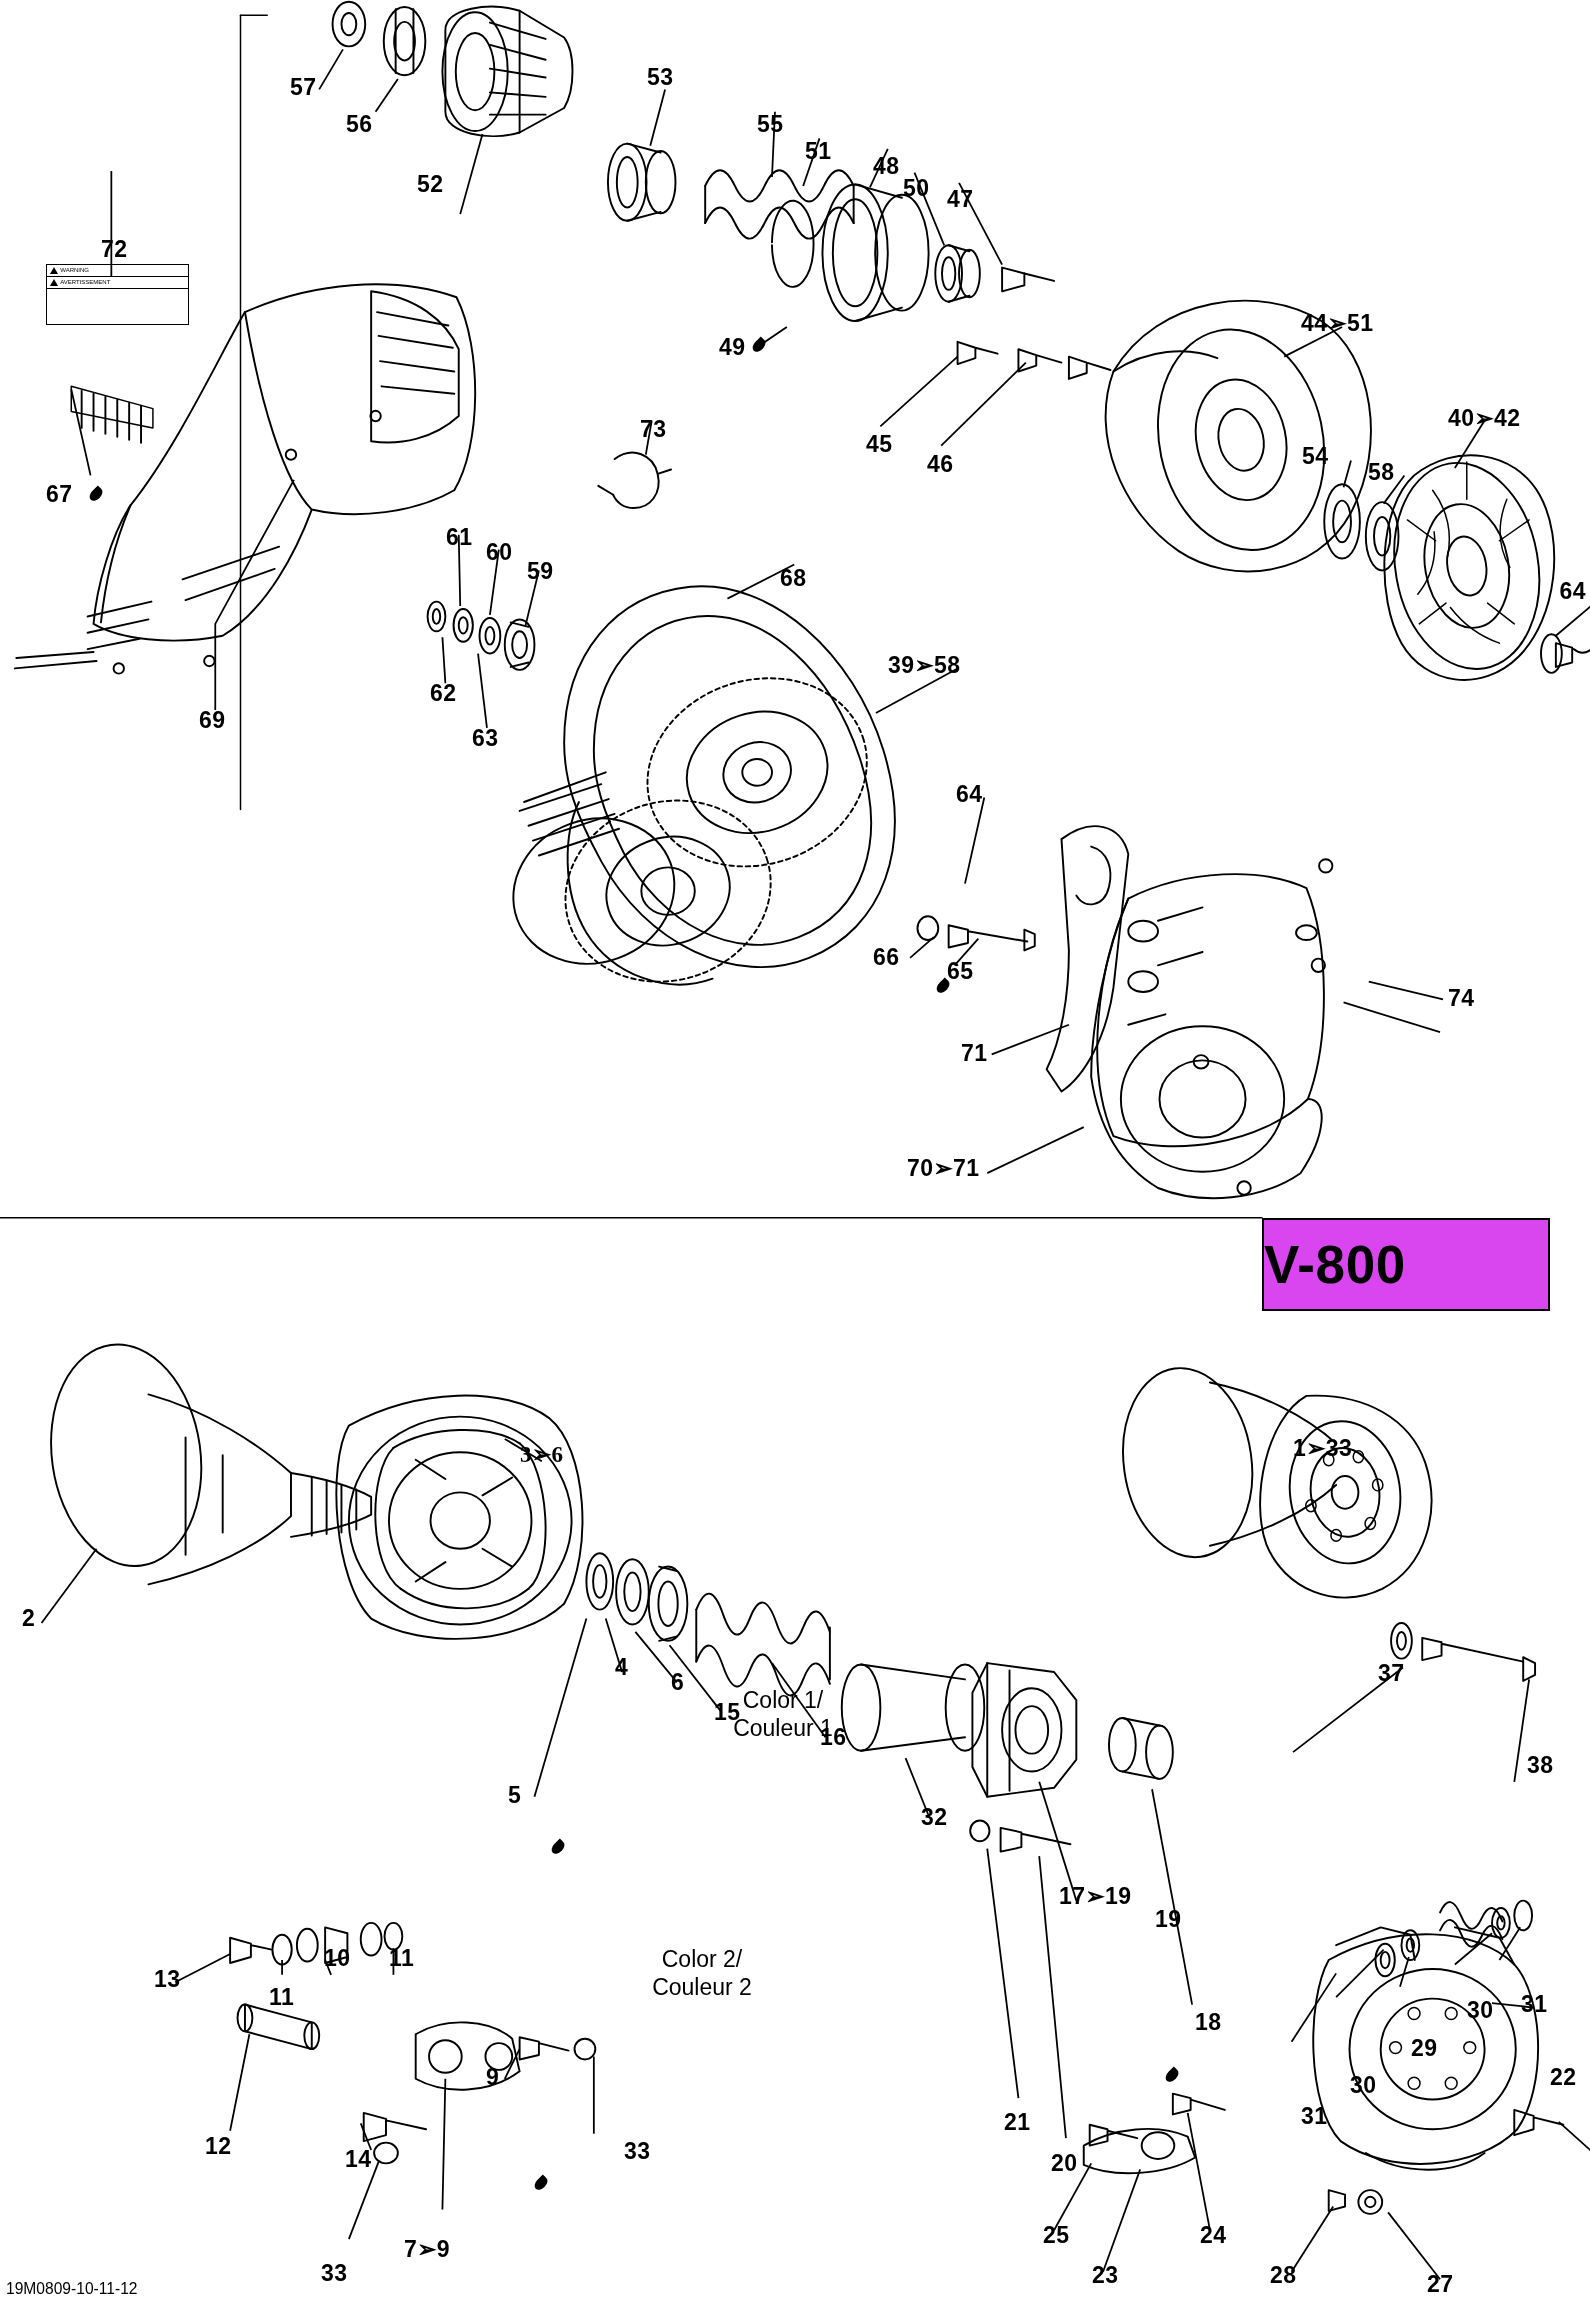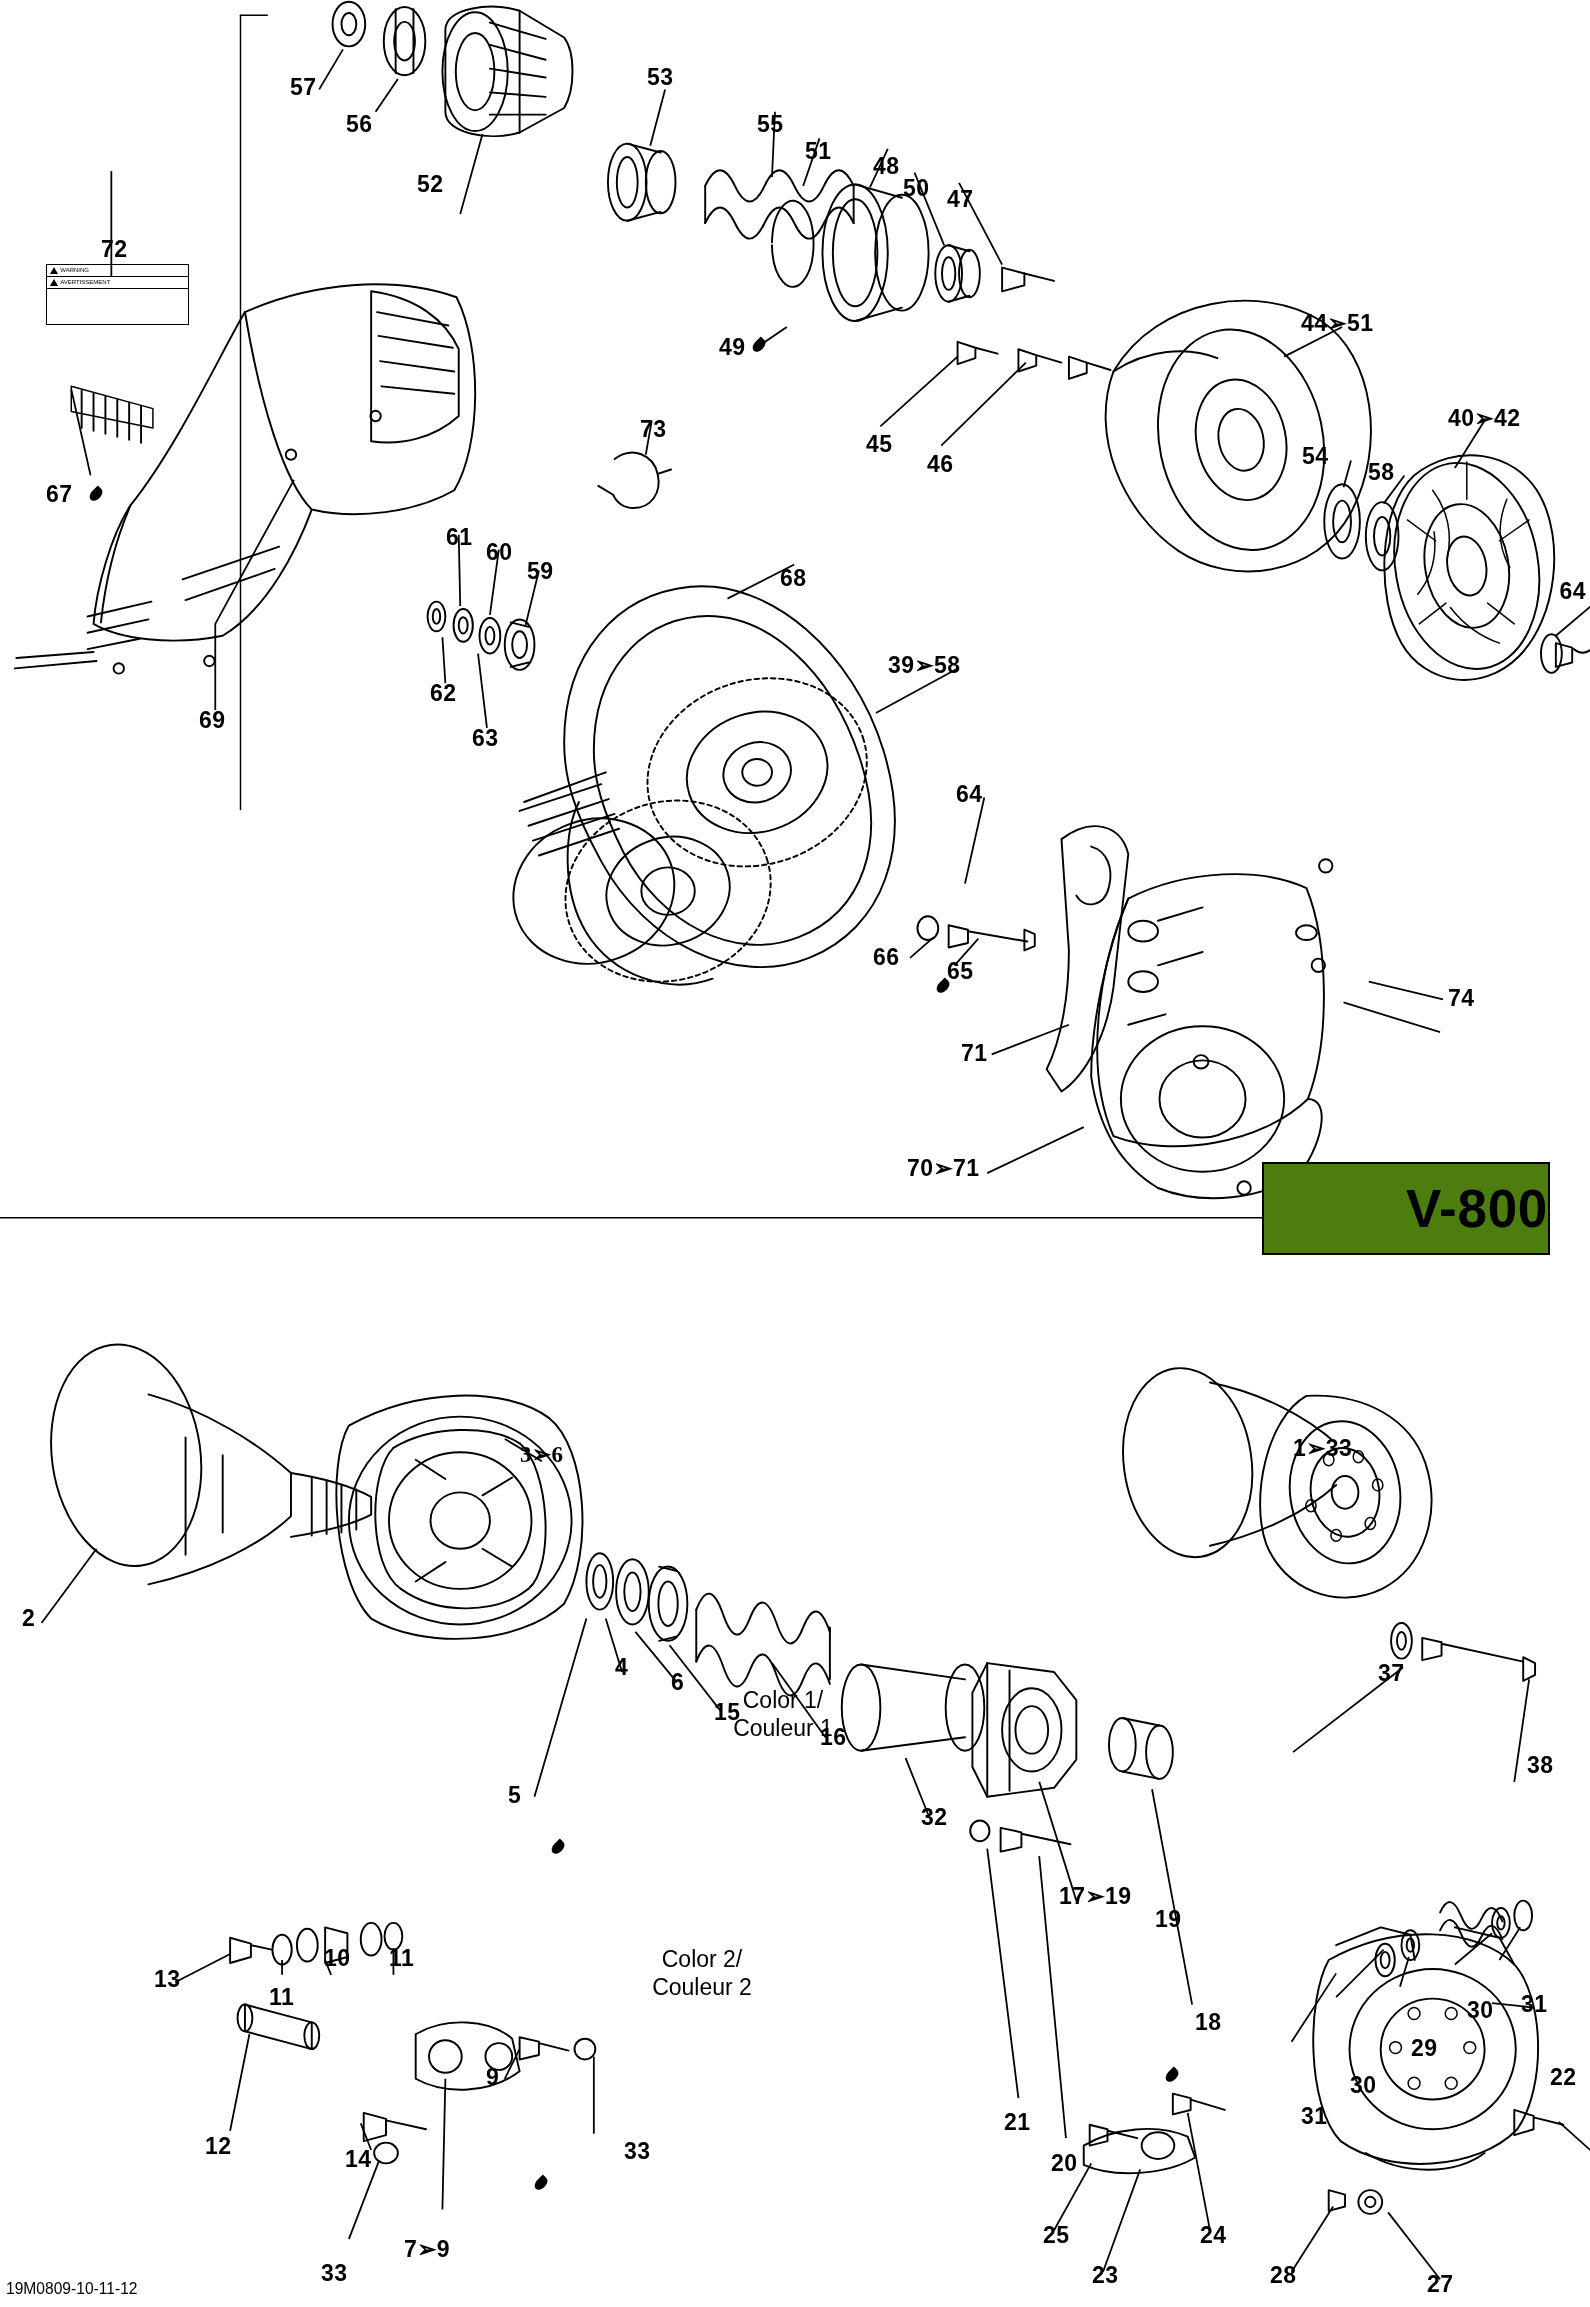--- a/index.html
+++ b/index.html
@@ -1,21 +1,21 @@
 <!DOCTYPE html>
 <html style="font-size:12px"><head>
 <meta charset="utf-8">
 <style>
   html,body{margin:0;padding:0;background:#ffffff;}
   body{font-family:"Liberation Sans", sans-serif;color:#000;}
   #page{position:relative;width:1590px;height:2307px;background:#fff;overflow:hidden;}
   .lbl{position:absolute;font-size:23px;font-weight:700;color:#000;white-space:nowrap;letter-spacing:0.4px;}
   svg.art{position:absolute;left:0;top:0;width:1590px;height:2307px;pointer-events:none;}
   .drop{position:absolute;width:10.4px;height:15px;background:#000;border-radius:0 50% 50% 50%;transform:rotate(45deg);}
-  #v800box{position:absolute;left:1262px;top:1162px;width:284px;height:89px;border:2.2px solid #000;background:#4d7c0f;display:flex;align-items:center;justify-content:flex-end;}
+  #v800box{position:absolute;left:1262px;top:1218px;width:284px;height:89px;border:2.2px solid #000;background:#d946ef;display:flex;align-items:center;justify-content:flex-start;}
   #v800box span{font-size:53px;font-weight:700;letter-spacing:0.7px;}
   #warn{position:absolute;left:46px;top:264px;width:141px;height:59px;border:1.5px solid #000;background:#fff;}
   #warn .wrow{font-size:6px;line-height:6.7px;padding:1.5px 3px;color:#000;}
   #warn .wtri{display:inline-block;width:0;height:0;border-left:4.5px solid transparent;border-right:4.5px solid transparent;border-bottom:7.4px solid #000;vertical-align:middle;margin-right:2.2px;}
   .wsep{border-top:0.7px solid #000;margin:0.7px 0;}
   #footer{position:absolute;left:6px;top:2280px;font-size:15.6px;font-weight:400;}
   .colortxt{position:absolute;font-size:23px;font-weight:400;text-align:center;line-height:28px;white-space:nowrap;}
 </style>
 </head>
 <body>

